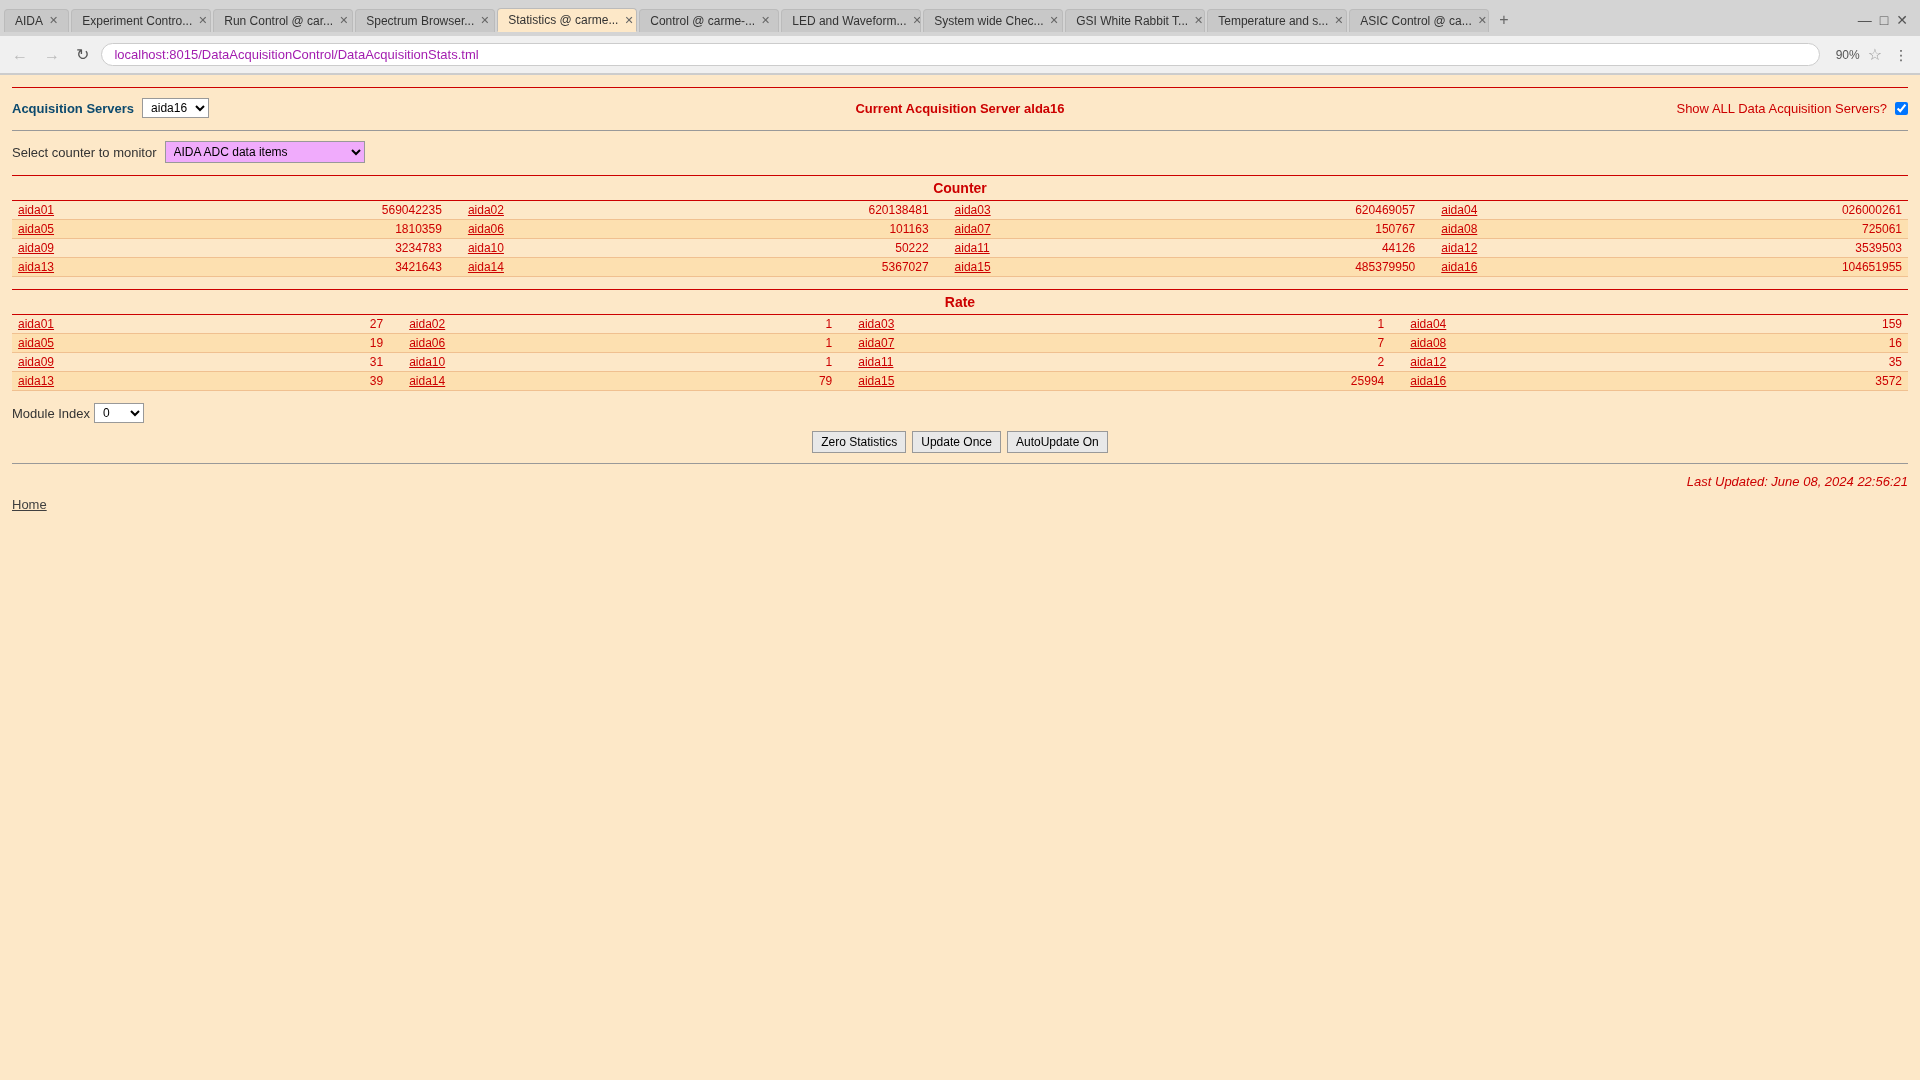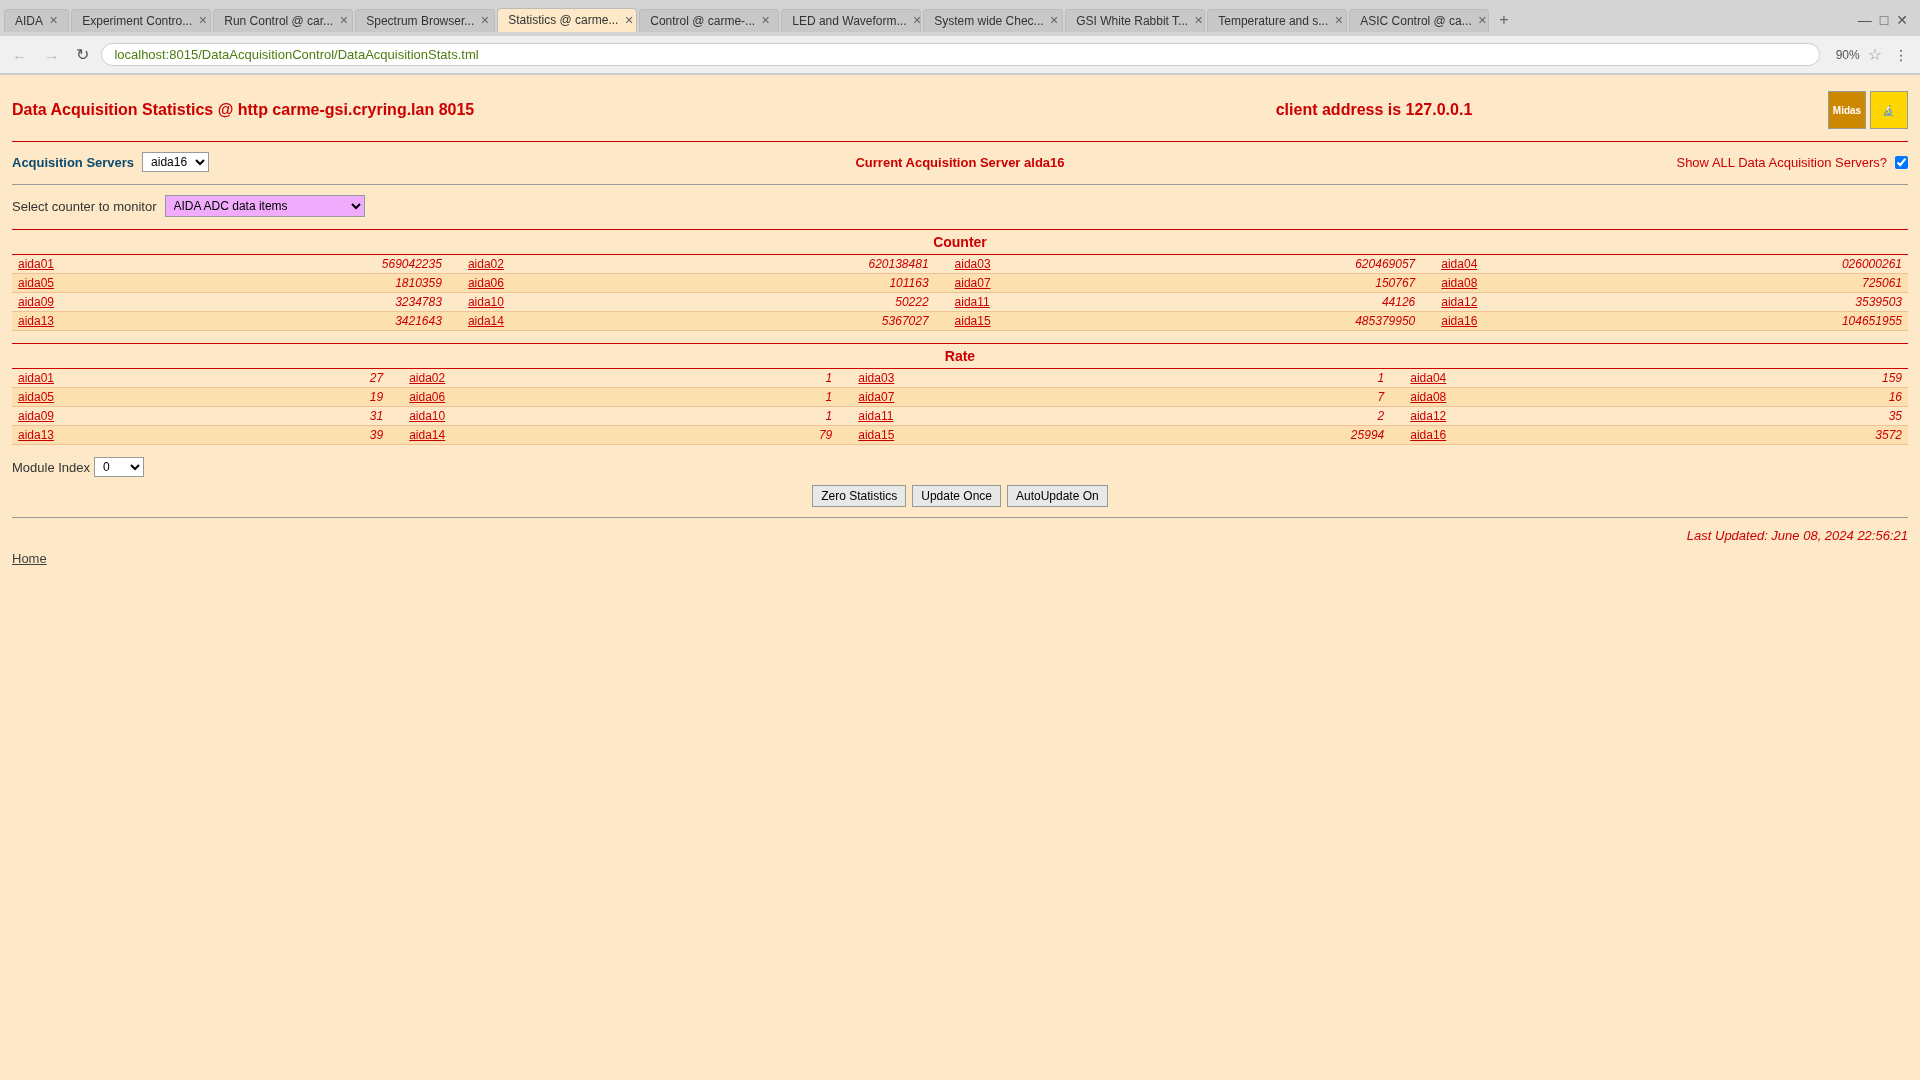--- a/index.html
+++ b/index.html
@@ -12,21 +12,21 @@
     .tab.active { background: #fde8c8; border-bottom: 1px solid #fde8c8; z-index: 1; }
     .tab .close-btn { margin-left: 6px; color: #666; font-size: 11px; }
     .tab-new { padding: 4px 8px; font-size: 16px; color: #666; cursor: pointer; }
     .tab-actions { margin-left: auto; display: flex; align-items: center; gap: 8px; padding-right: 8px; }
     .tab-action-btn { font-size: 14px; color: #555; cursor: pointer; background: none; border: none; }
 
     .address-bar-row { display: flex; align-items: center; padding: 4px 8px; gap: 8px; background: #f0f0f0; border-bottom: 1px solid #ccc; height: 38px; }
     .nav-btn { background: none; border: none; font-size: 16px; color: #555; cursor: pointer; padding: 2px 4px; }
     .nav-btn:disabled { color: #bbb; cursor: default; }
     .address-bar { flex: 1; border: 1px solid #ccc; border-radius: 12px; padding: 3px 12px; font-size: 13px; background: white; display: flex; align-items: center; }
-    .address-text { font-size: 13px; color: #4d7c0f; }
+    .address-text { font-size: 13px; color: #a21caf; }
     .zoom-level { font-size: 12px; color: #555; margin-left: 8px; }
     .star-btn { font-size: 16px; color: #999; cursor: pointer; }
     .ext-btn { font-size: 14px; color: #555; cursor: pointer; padding: 2px 4px; }
 
     
     .page-content { padding: 8px 12px; }
 
     .page-header { display: flex; justify-content: space-between; align-items: center; padding: 8px 0 8px 0; }
     .page-title { color: #cc0000; font-size: 16px; font-weight: bold; }
     .client-address { color: #cc0000; font-size: 16px; font-weight: bold; }
@@ -46,21 +46,21 @@
 
     .counter-select-row { display: flex; align-items: center; gap: 8px; padding: 4px 0; }
     .counter-select-label { color: #333; font-size: 13px; }
     .counter-dropdown { border: 1px solid #999; padding: 2px 4px; font-size: 12px; background: #f0abfc; width: 200px; }
 
     .section-header { text-align: center; color: #cc0000; font-size: 14px; font-weight: bold; padding: 4px 0; border-top: 1px solid #cc0000; border-bottom: 1px solid #cc0000; background: #fde8c8; margin-top: 8px; }
 
     .data-table { width: 100%; border-collapse: collapse; margin-top: 0; }
     .data-table td { padding: 2px 6px; font-size: 12px; color: #cc0000; border-bottom: 1px solid #f0c090; }
     .data-table td.name-cell { color: #cc0000; }
-    .data-table td.value-cell { color: #cc0000; text-align: right; font-style: italic; }
+    .data-table td.value-cell { color: #cc0000; text-align: right; }
     .data-table tr:nth-child(odd) { background: #fde8c8; }
     .data-table tr:nth-child(even) { background: #fde0b0; }
 
     .button-row { display: flex; align-items: center; gap: 4px; padding: 8px 0; flex-wrap: wrap; }
     .action-btn { border: 1px solid #999; background: #e8e8e8; padding: 3px 8px; font-size: 12px; cursor: pointer; }
 
     .center-buttons { display: flex; justify-content: center; gap: 6px; padding: 4px 0; }
 
     .module-index-row { display: flex; justify-content: flex-end; align-items: center; gap: 4px; padding: 4px 0; }
     .module-index-label { font-size: 13px; color: #333; }
@@ -136,32 +136,20 @@
       <span class="address-text">localhost:8015/DataAcquisitionControl/DataAcquisitionStats.tml</span>
     </div>
     <span class="zoom-level">90%</span>
     <span class="star-btn">☆</span>
     <span class="ext-btn">⋮</span>
   </div>
 </div>
 
 <div class="page-content">
 
-  <div class="page-header">
-    <div style="flex:1">
-      <span class="page-title">Data Acquisition Statistics @ http carme-gsi.cryring.lan 8015</span>
-    </div>
-    <div style="flex:1; text-align:center;">
-      <span class="client-address">client address is 127.0.0.1</span>
-    </div>
-    <div class="logo-area">
-      <div class="logo-box">Midas</div>
-      <div class="logo-box2">🔬</div>
-    </div>
-  </div>
 
   <hr class="divider">
 
   <div class="server-row">
     <div style="display:flex; align-items:center; gap:8px; flex:1;">
       <span class="acq-servers-label">Acquisition Servers</span>
       <select class="server-select">
         <option>aida16</option>
       </select>
     </div>

